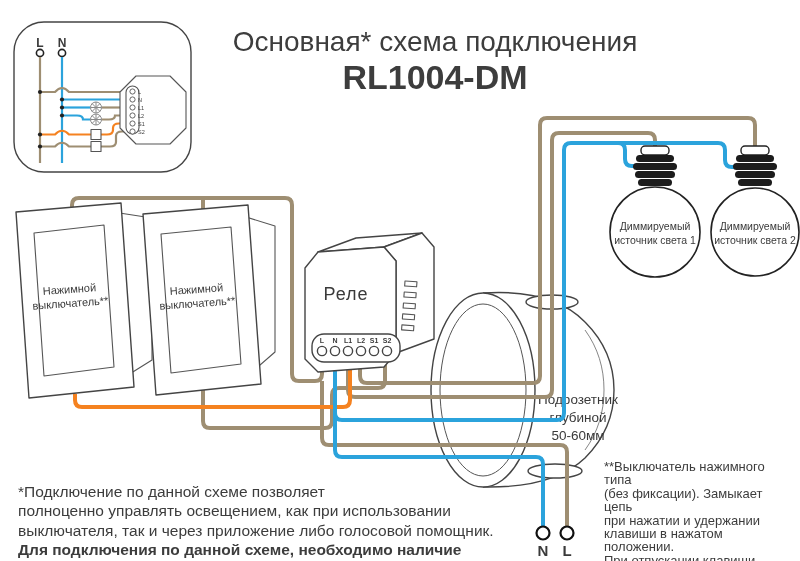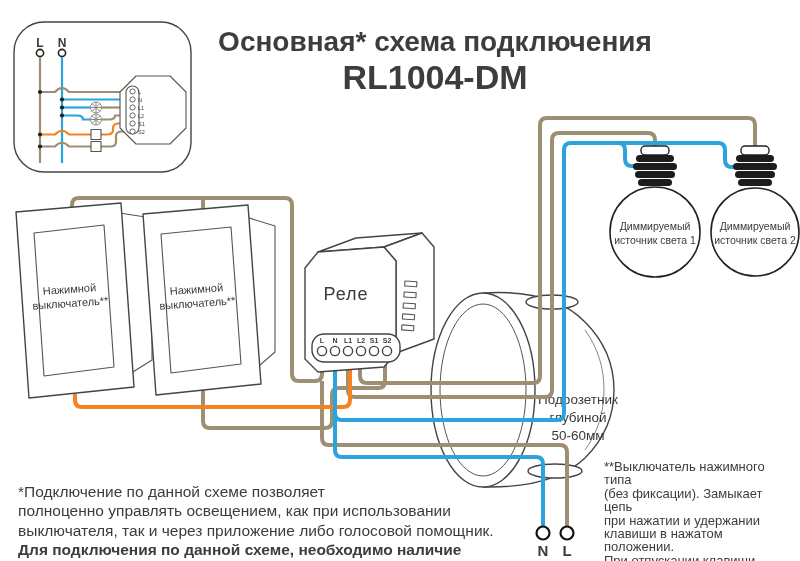--- a/index.html
+++ b/index.html
@@ -1,20 +1,20 @@
 <!DOCTYPE html>
 <html><head>
 <meta charset="utf-8">
 <style>
   html,body{margin:0;padding:0;background:#fff;}
   .canvas{position:relative;width:800px;height:561px;background:#ffffff;
           font-family:"Liberation Sans",sans-serif;overflow:hidden;outline:1px solid #d9d9d9;}
   .canvas svg{position:absolute;left:0;top:0;}
   .titleblock{position:absolute;left:205px;top:26px;width:460px;text-align:center;color:#3d3d3d;}
-  .t1{font-size:28px;font-weight:bold;line-height:32px;}
+  .t1{font-size:28px;font-weight:normal;line-height:32px;}
   .t2{font-size:21px;line-height:25px;margin-top:5px;}
   .t3{font-size:34px;font-weight:bold;line-height:28px;margin-top:5px;}
   .fnl{position:absolute;left:18px;top:462px;width:480px;color:#3c3c3c;font-size:15.5px;
        line-height:19.5px;white-space:pre-line;}
   .fnl .bold{font-weight:bold;}
   .fnr{position:absolute;left:604px;top:460px;width:170px;color:#3c3c3c;font-size:13px;
        line-height:13.4px;white-space:pre-line;}
   .wire{fill:none;stroke-width:4;}
   .wire-thin{fill:none;stroke-width:2.2;}
   .outline{fill:#ffffff;stroke:#444444;stroke-width:1.4;stroke-linejoin:round;}

